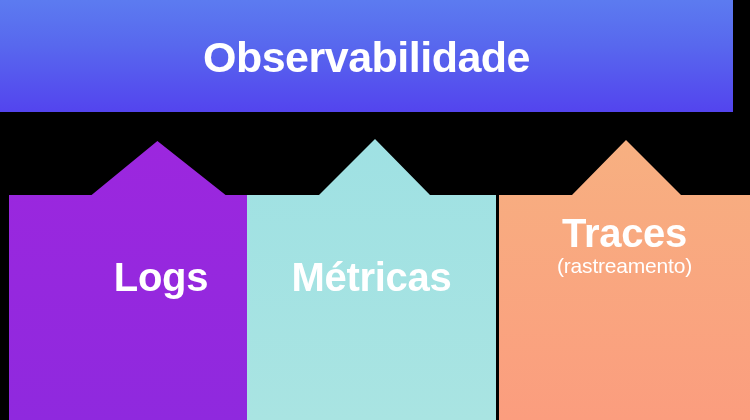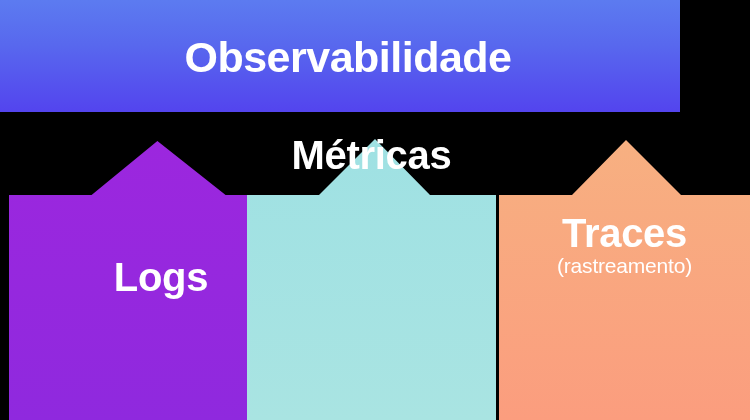--- a/index.html
+++ b/index.html
@@ -14,27 +14,26 @@
     background: #000000;
     overflow: hidden;
     font-family: "Liberation Sans", sans-serif;
   }
 
   
   #header-banner {
     position: absolute;
     left: 0;
     top: 0;
-    width: 664px;
+    width: 733px;
     height: 112px;
     background: linear-gradient(to bottom, #5C7BF0 0%, #5868EE 40%, #5344EE 100%);
     display: flex;
     align-items: center;
     justify-content: center;
-    padding-left: 16px;
   }
   #header-title {
     color: #ffffff;
     font-size: 43px;
     font-weight: bold;
     letter-spacing: -0.5px;
     line-height: 1;
     text-align: center;
     white-space: nowrap;
     margin-top: 2px;
@@ -93,21 +92,21 @@
     height: 285px;
   }
   #pillar-traces {
     left: 499px;
     width: 251px;
     height: 285px;
   }
 
   
   #pillar-logs .pillar-labels { margin-top: 122px; }
-  #pillar-metricas .pillar-labels { }
+  #pillar-metricas .pillar-labels { margin-top: 122px; }
   #pillar-traces .pillar-labels { margin-top: 78px; }
 </style>
 </head>
 <body>
 
 <div id="stage">
 
   <div id="header-banner">
     <div id="header-title">Observabilidade</div>
   </div>

